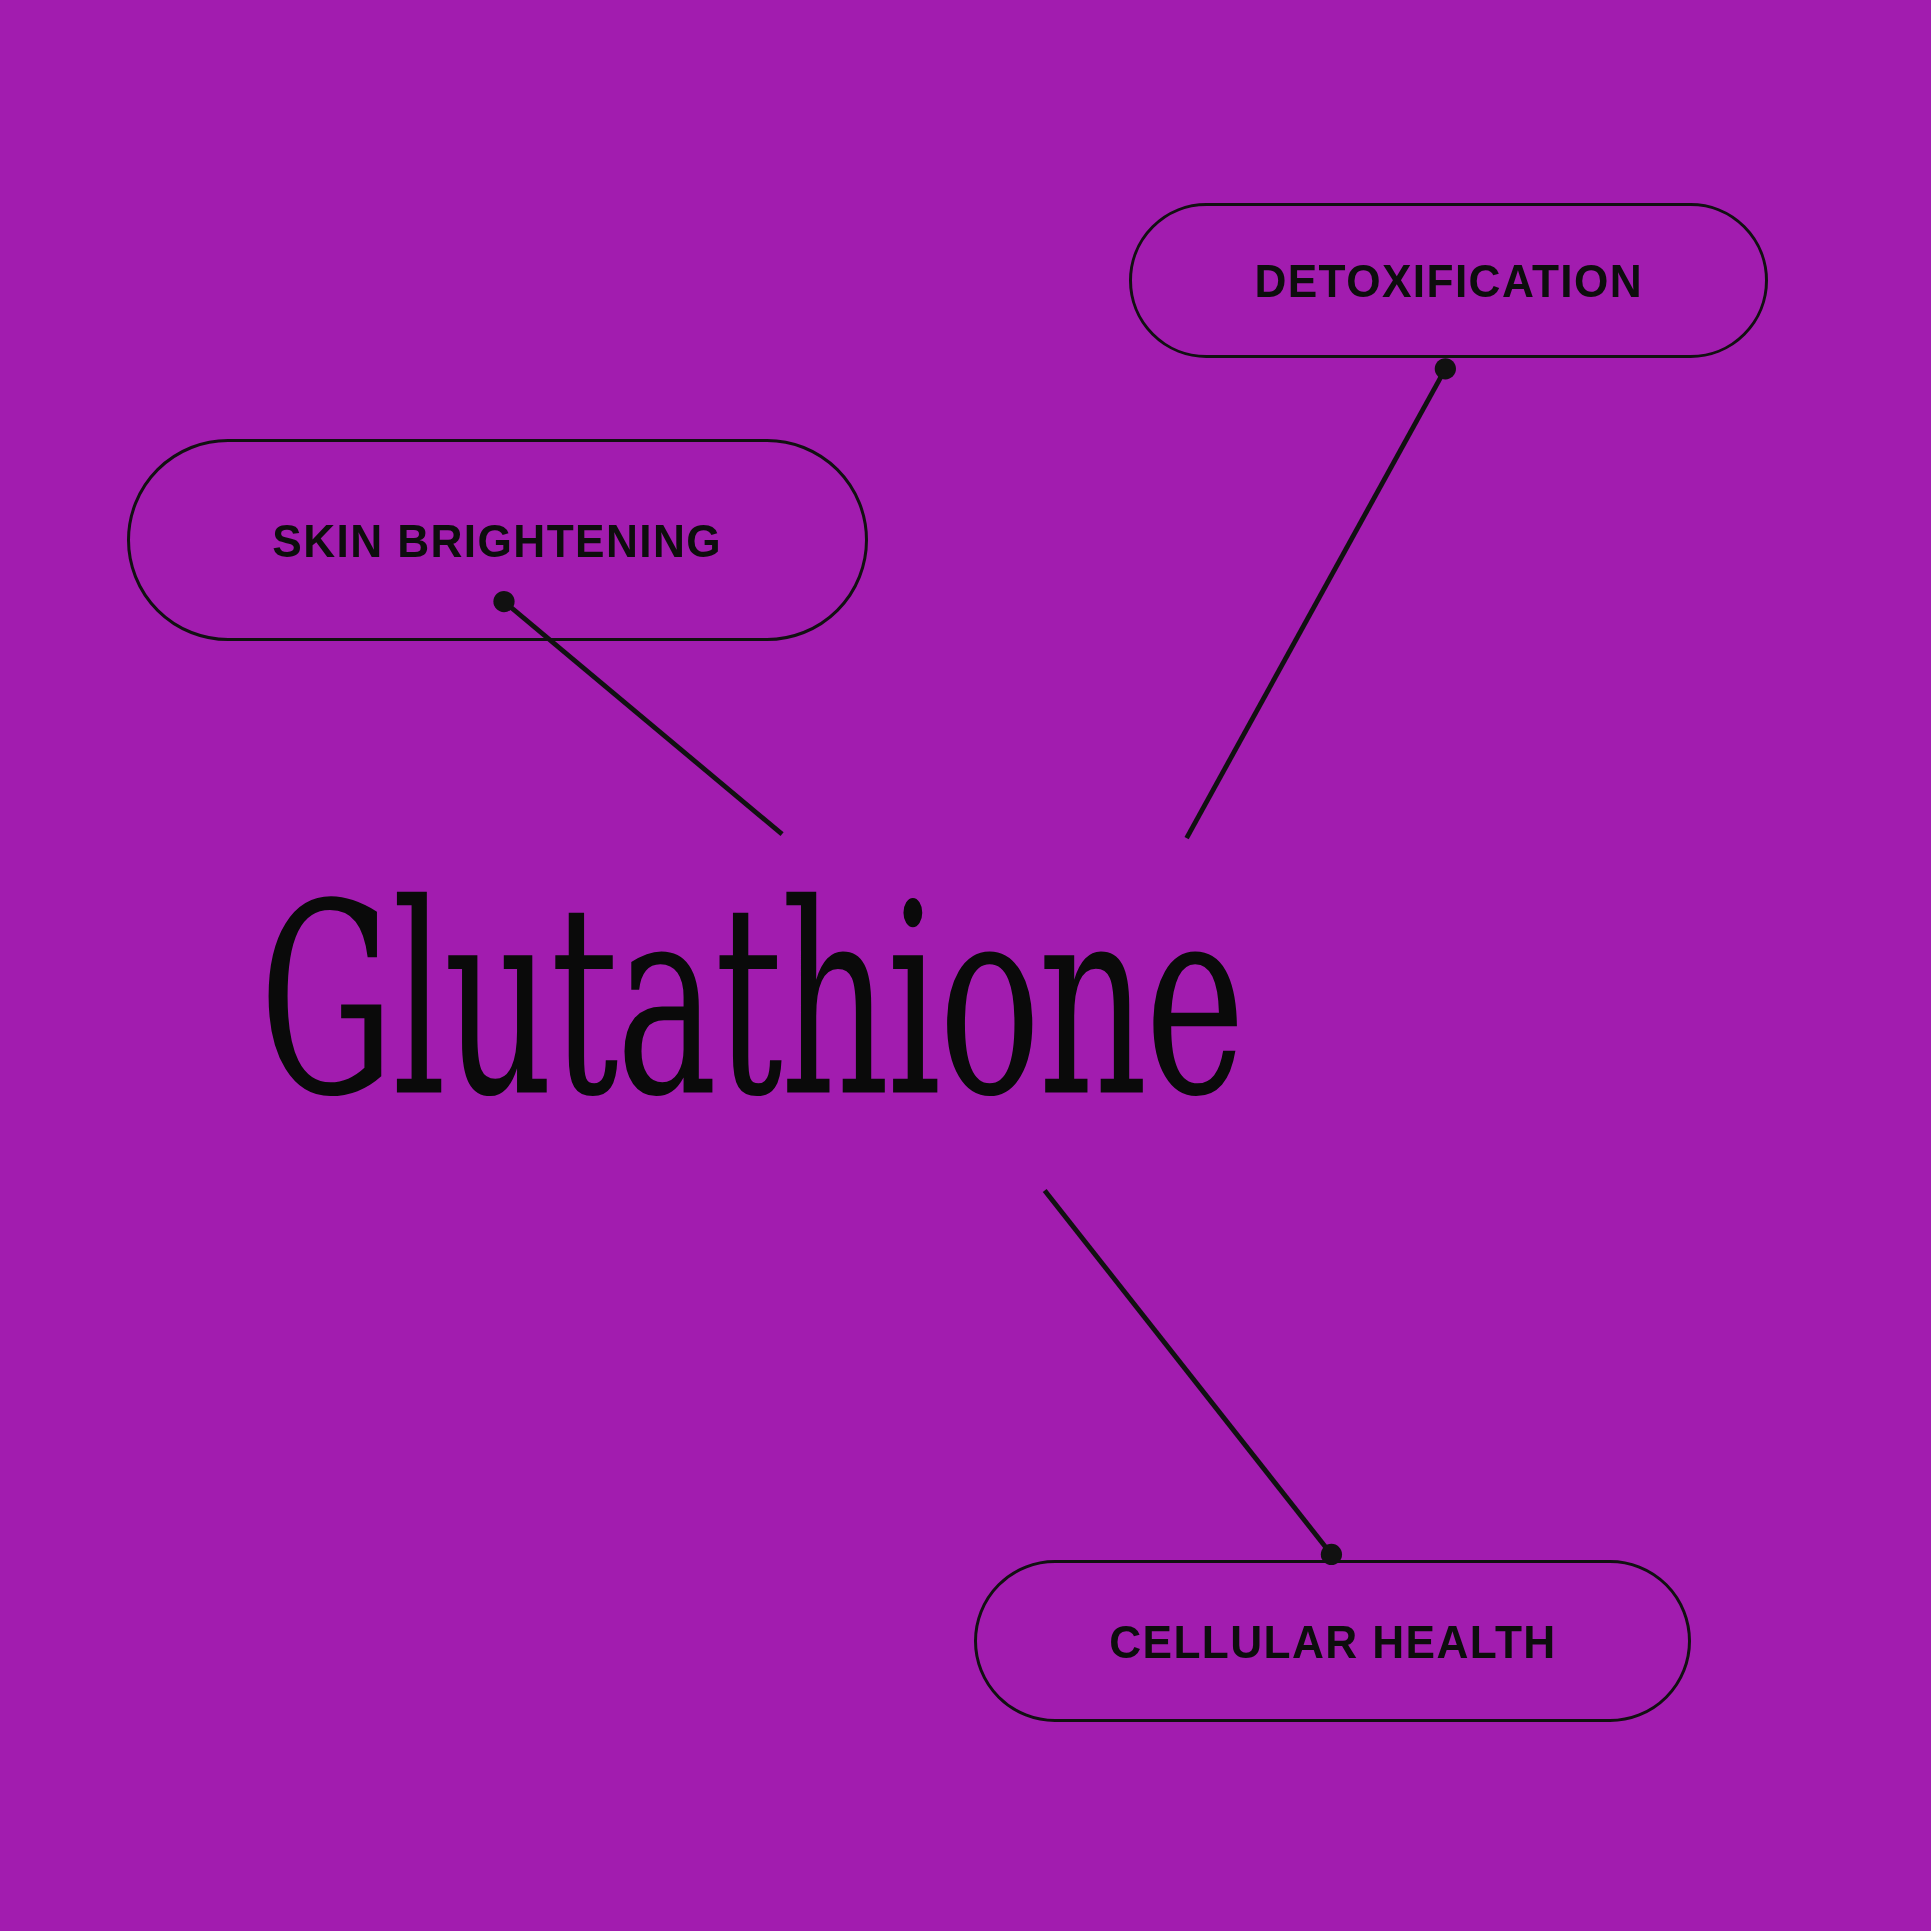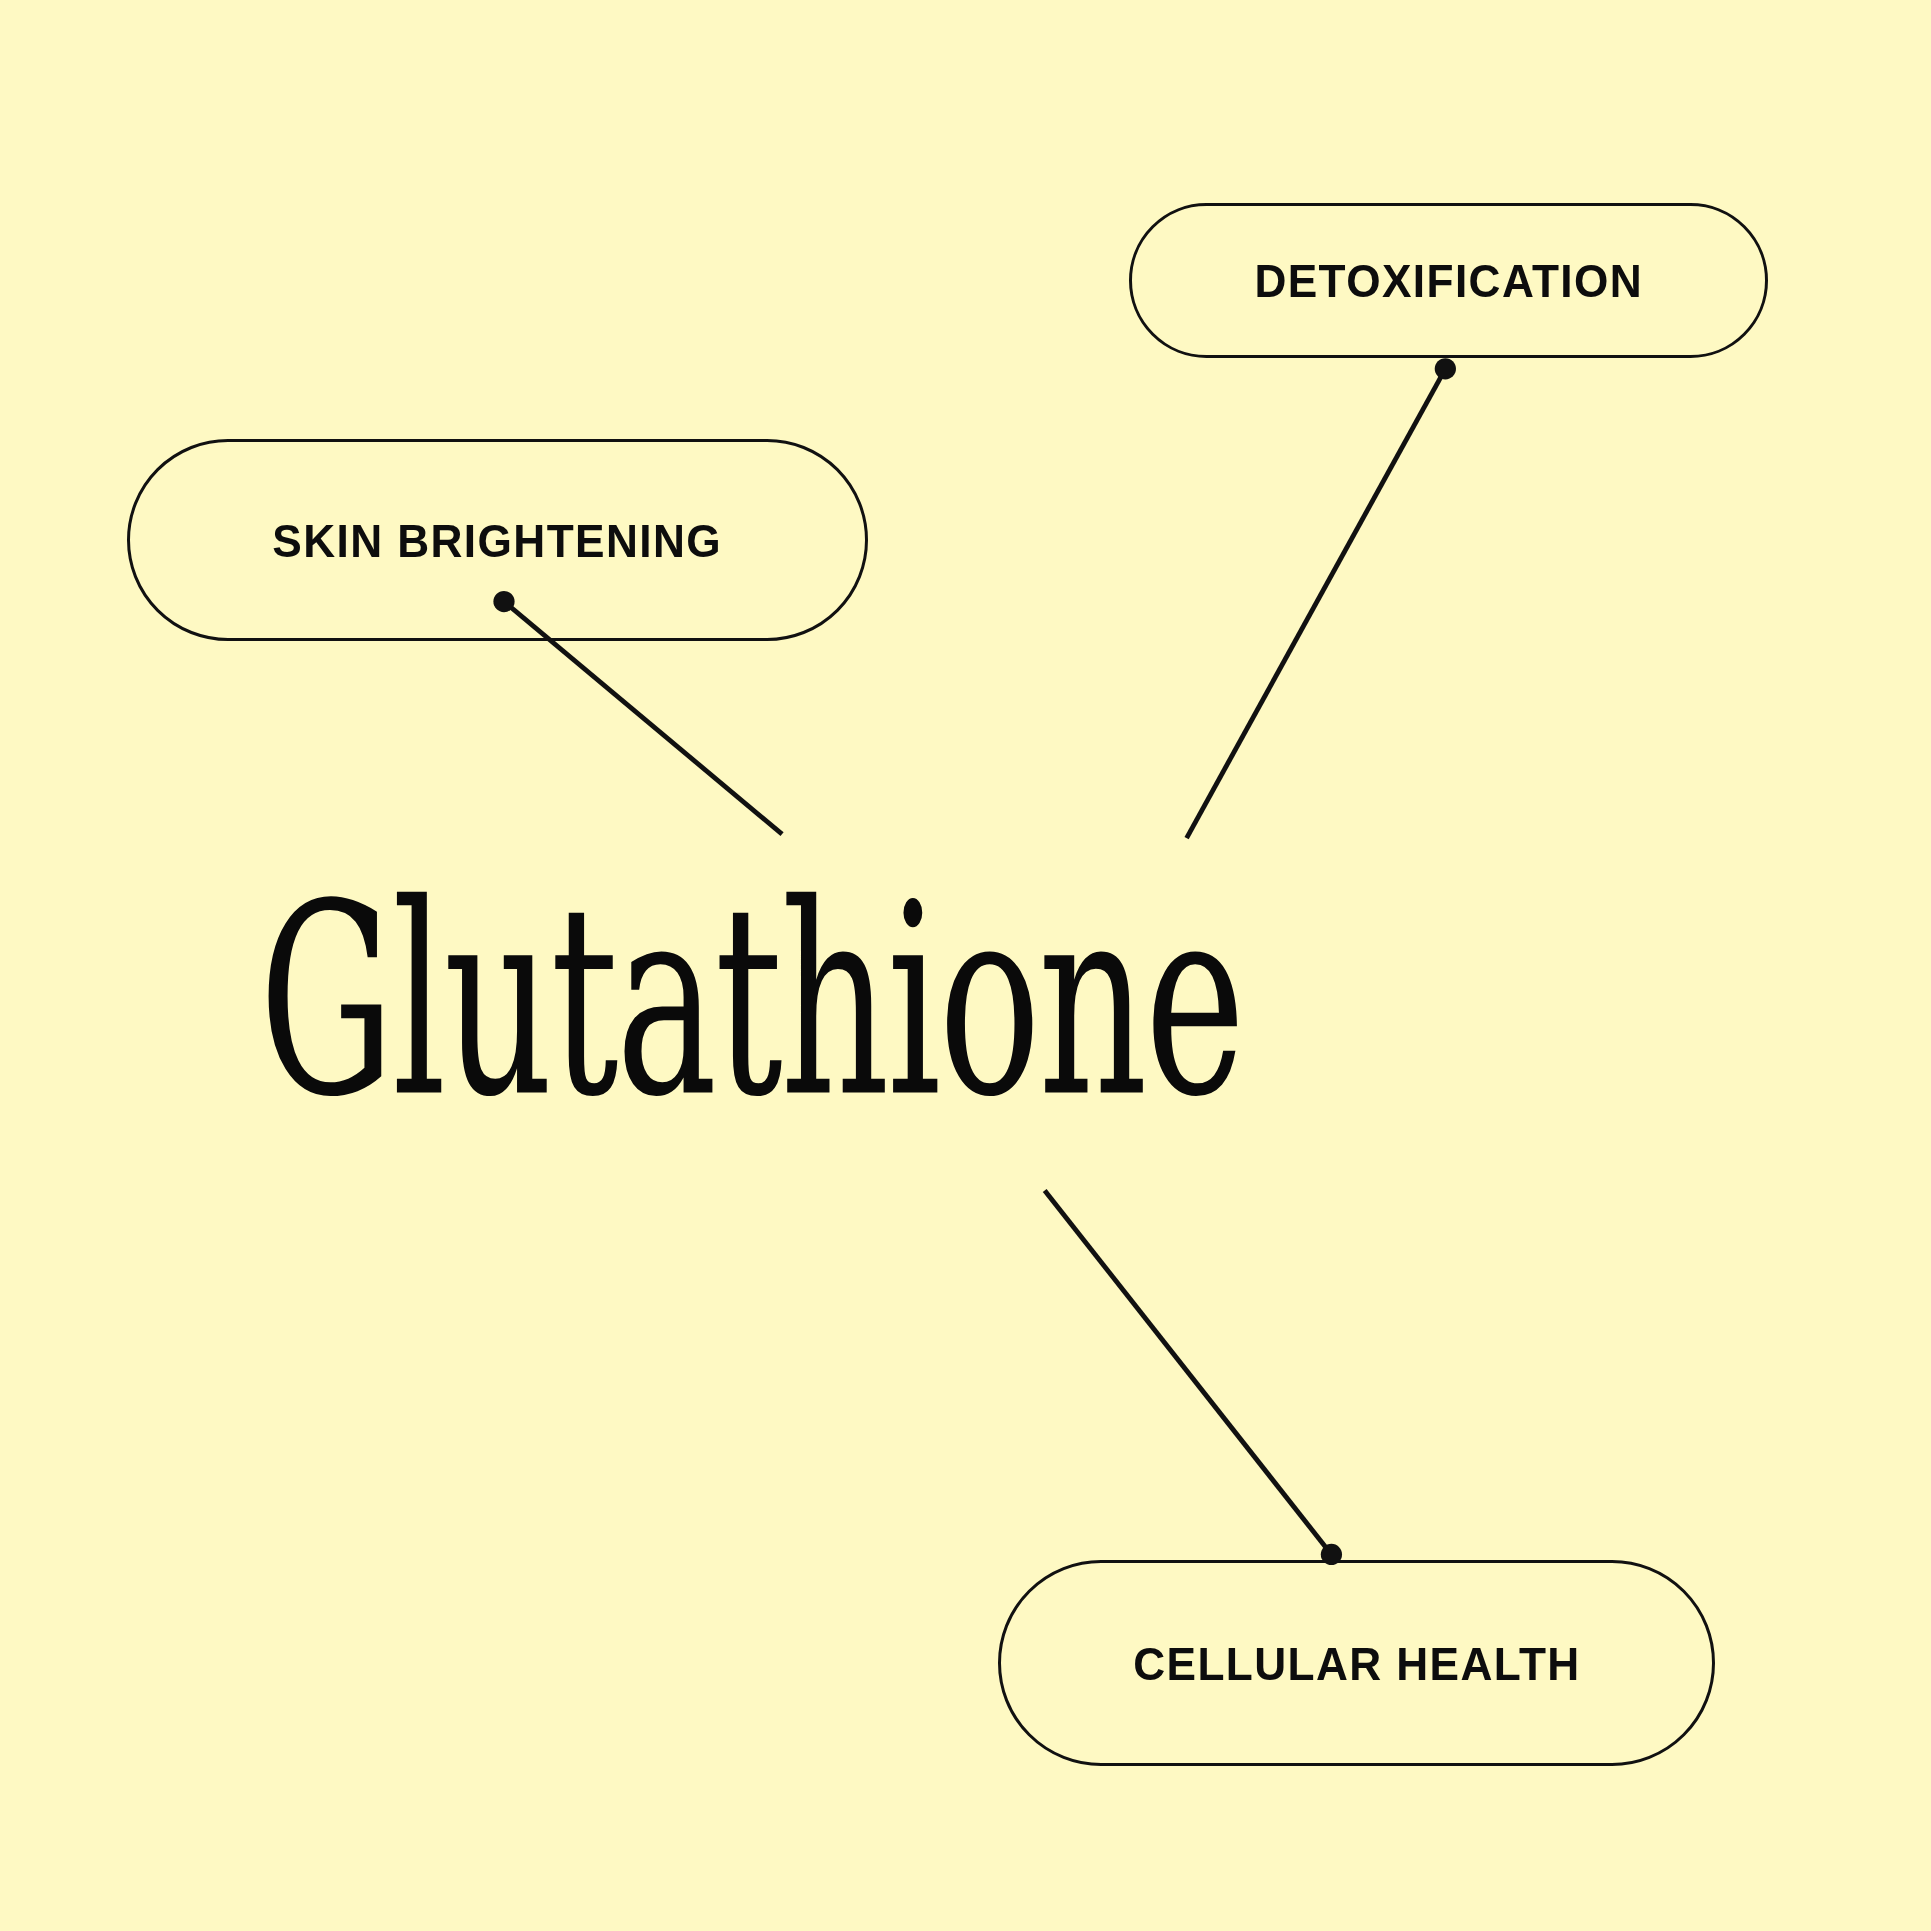--- a/index.html
+++ b/index.html
@@ -10,21 +10,21 @@
     width: 1931px;
     height: 1931px;
     background: #f4f4f3;
     font-family: "Liberation Sans", sans-serif;
     overflow: hidden;
   }
   #stage {
     position: relative;
     width: 1931px;
     height: 1931px;
-    background: #fef9c3;
+    background: #a21caf;
   }
   #connectors {
     position: absolute;
     left: 0;
     top: 0;
     width: 1931px;
     height: 1931px;
     pointer-events: none;
   }
   .pill {
@@ -53,24 +53,24 @@
     width: 741px;
     height: 202px;
   }
   #pill-detoxification {
     left: 1129px;
     top: 203px;
     width: 639px;
     height: 155px;
   }
   #pill-cellular-health {
-    left: 998px;
+    left: 974px;
     top: 1560px;
     width: 717px;
-    height: 206px;
+    height: 162px;
   }
   #center-term {
     position: absolute;
     left: 0;
     top: 869px;
     width: 1879px;
     text-align: left;
   }
   #center-term-text {
     display: inline-block;

